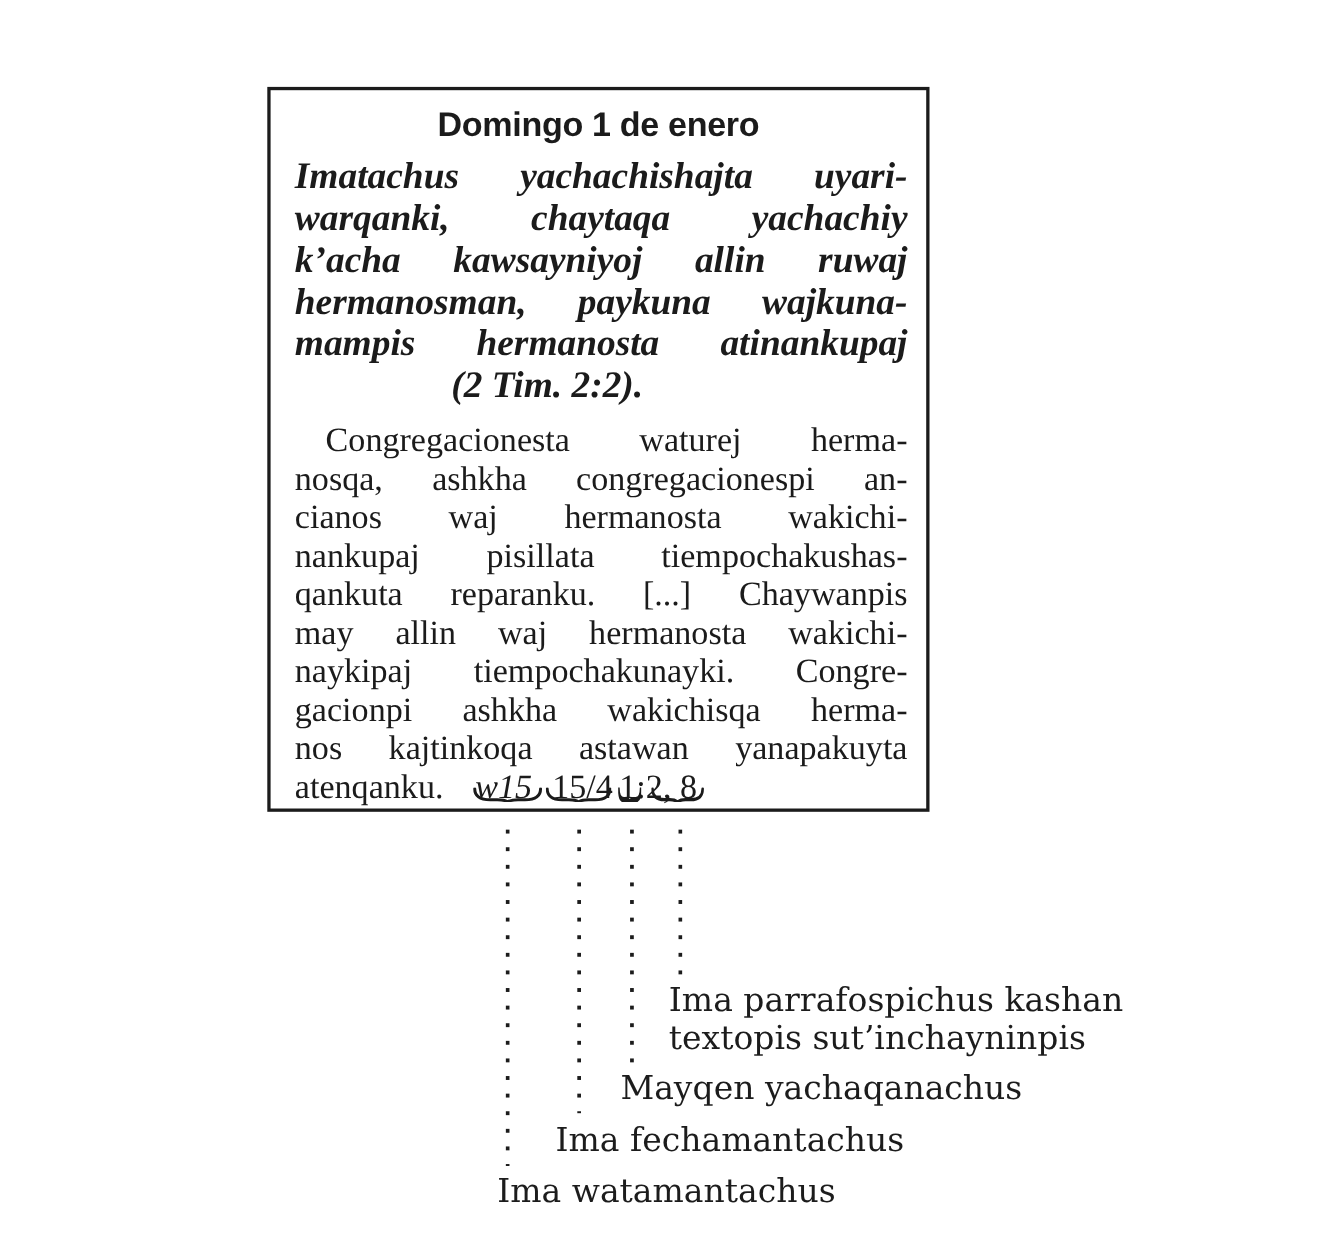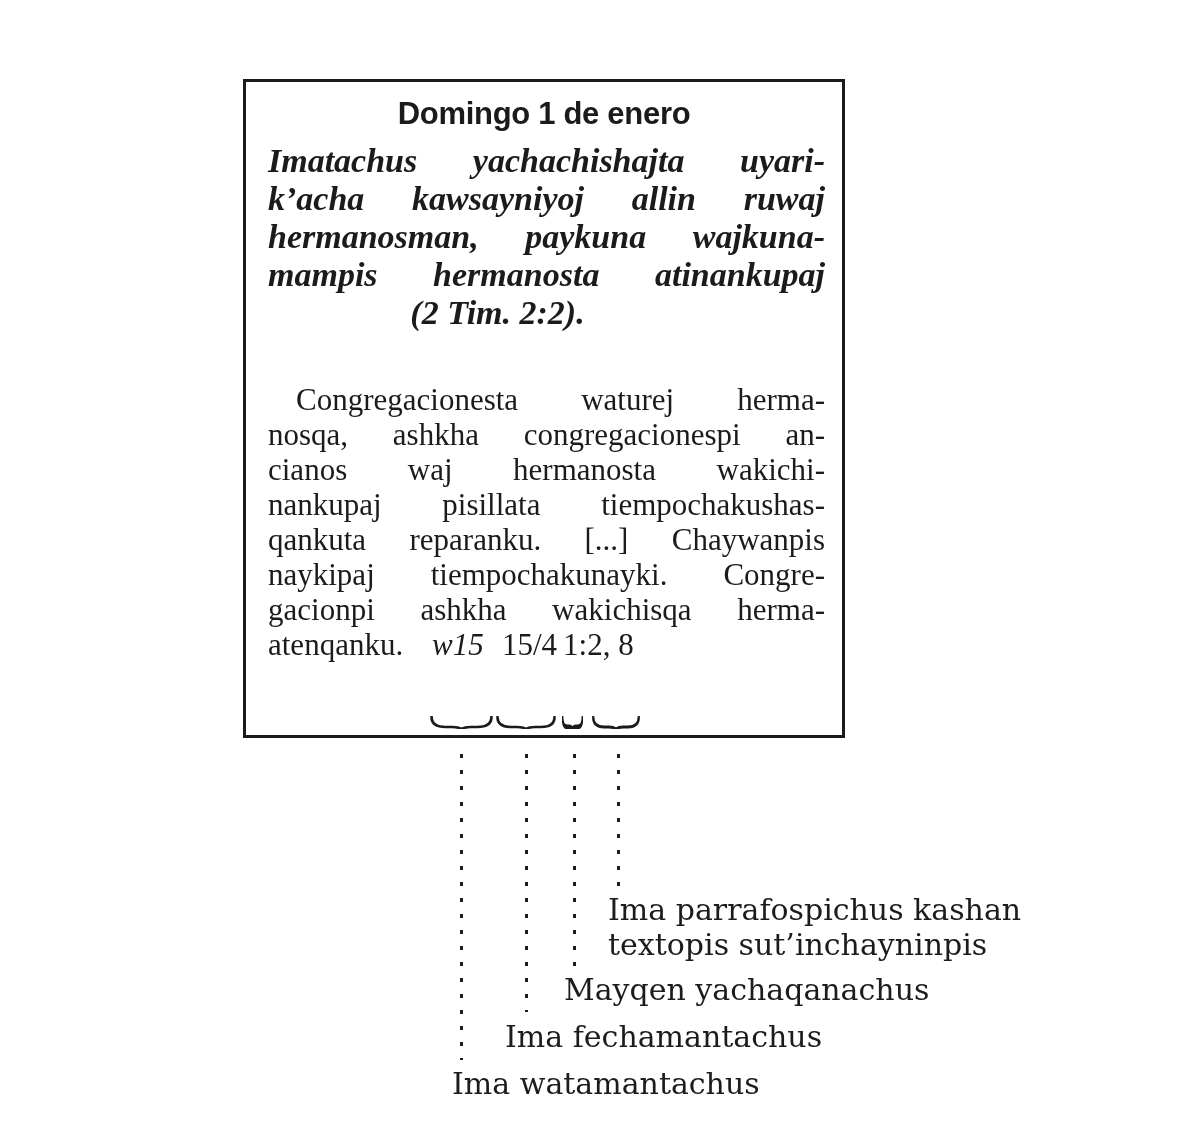--- a/index.html
+++ b/index.html
@@ -65,34 +65,37 @@
 <body>
 
 <div id="canvas">
 
   <div id="studyBox">
 
     <div class="box-title">Domingo 1 de enero</div>
 
     <div class="verse">
       <div class="jline">Imatachus yachachishajta uyari-</div>
+      <div class="jline">warqanki, chaytaqa yachachiy</div>
       <div class="jline">k’acha kawsayniyoj allin ruwaj</div>
       <div class="jline">hermanosman, paykuna wajkuna-</div>
       <div class="jline">mampis hermanosta atinankupaj</div>
       <div class="cline">(2 Tim. 2:2).</div>
     </div>
 
     <div class="para">
       <div class="jline indent">Congregacionesta waturej herma-</div>
       <div class="jline">nosqa, ashkha congregacionespi an-</div>
       <div class="jline">cianos waj hermanosta wakichi-</div>
       <div class="jline">nankupaj pisillata tiempochakushas-</div>
       <div class="jline">qankuta reparanku. [...] Chaywanpis</div>
+      <div class="jline">may allin waj hermanosta wakichi-</div>
       <div class="jline">naykipaj tiempochakunayki. Congre-</div>
       <div class="jline">gacionpi ashkha wakichisqa herma-</div>
+      <div class="jline">nos kajtinkoqa astawan yanapakuyta</div>
 
       <div class="lastline">
         <span class="seg seg-prefix">atenqanku.</span>
         <span class="seg seg-w15">w15</span>
         <span class="seg seg-date">15/4</span>
         <span class="seg seg-sp"><span>1:</span><span>2, 8</span></span>
       </div>
     </div>
 
     <span class="underbrace" style="left:184px; top:634px; width:63px;">

